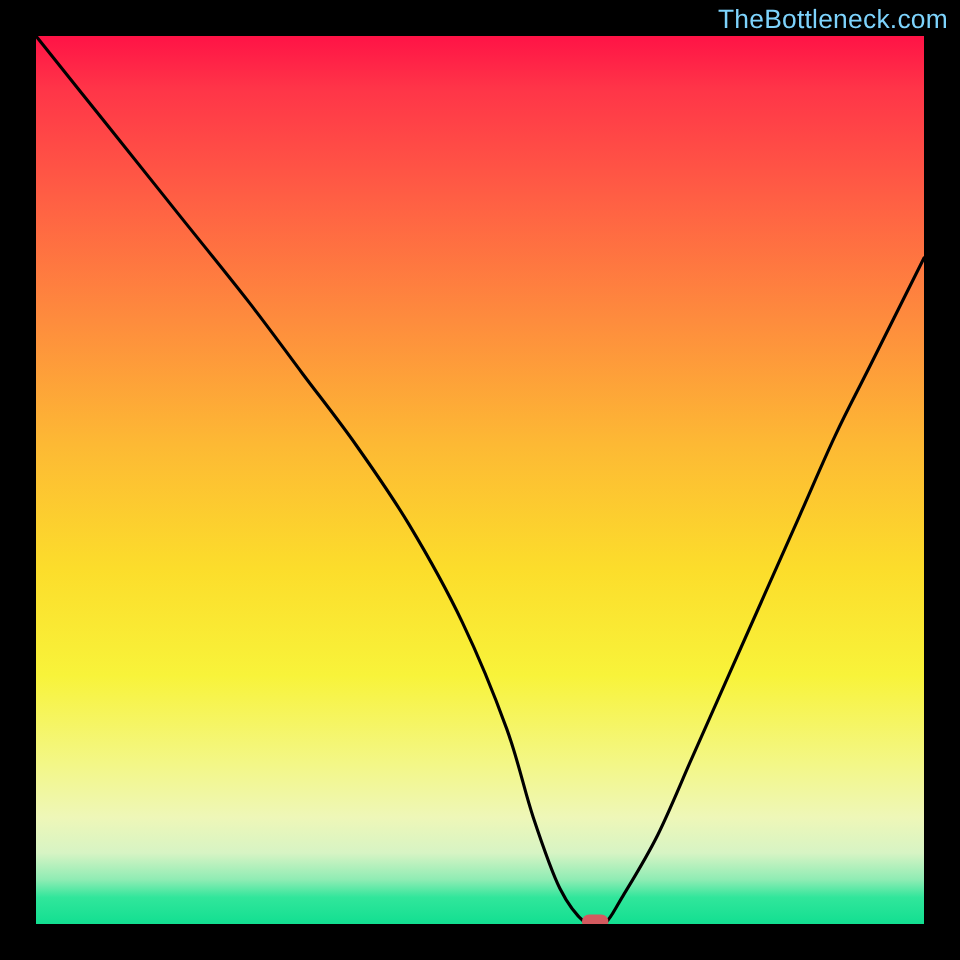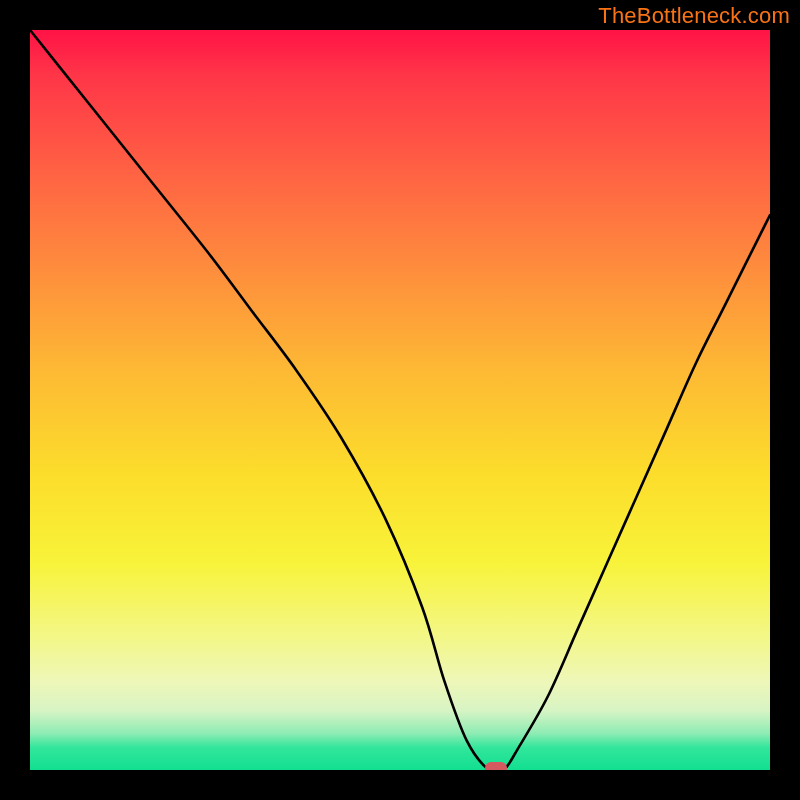--- a/index.html
+++ b/index.html
@@ -14,21 +14,21 @@
   .frame {
     position: relative;
     width: 800px;
     height: 800px;
     background: #000;
   }
   .watermark {
     position: absolute;
     top: 3px;
     right: 10px;
-    color: #f97316;
+    color: #7dd3fc;
     font-size: 22px;
     font-weight: 500;
     letter-spacing: 0.2px;
     z-index: 10;
   }
   .plot {
     position: absolute;
     left: 30px;
     top: 30px;
     width: 740px;

